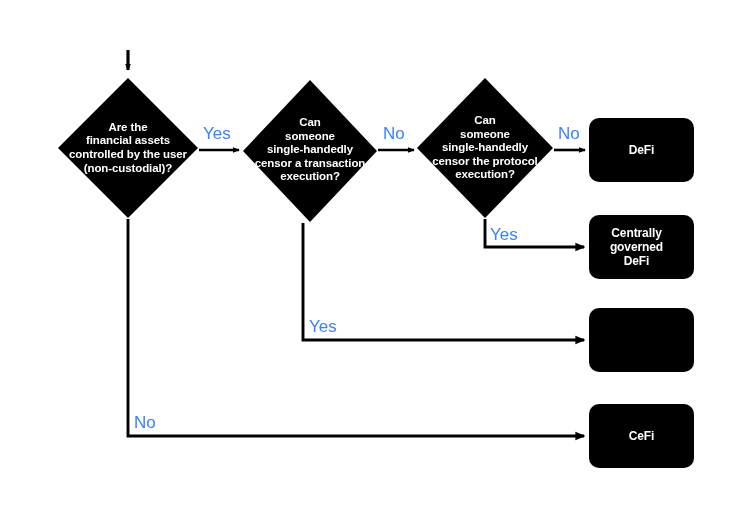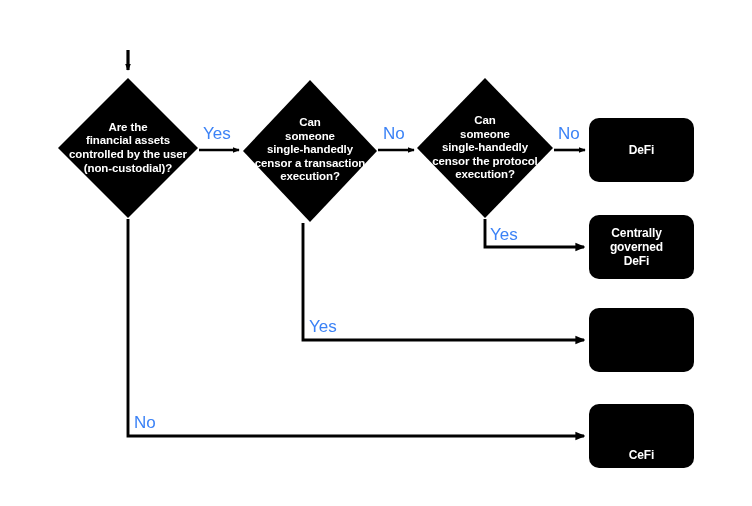--- a/index.html
+++ b/index.html
@@ -115,21 +115,21 @@
 single-handedly
 censor the protocol
 execution?</div>
 
   <div class="node-text box-label" style="left:589px; top:118px; width:105px; height:64px;">DeFi</div>
 
   <div class="node-text box-label" style="left:589px; top:215px; width:95px; height:64px;">Centrally governed
 DeFi</div>
 
 
-  <div class="node-text box-label" style="left:589px; top:423px; width:105px; height:64px;">CeFi</div>
+  <div class="node-text box-label" style="left:589px; top:404px; width:105px; height:64px;">CeFi</div>
 
   <div class="edge-label" style="left:203px; top:124px;">Yes</div>
 
   <div class="edge-label" style="left:383px; top:124px;">No</div>
 
   <div class="edge-label" style="left:558px; top:124px;">No</div>
 
   <div class="edge-label" style="left:490px; top:225px;">Yes</div>
 
   <div class="edge-label" style="left:309px; top:317px;">Yes</div>

